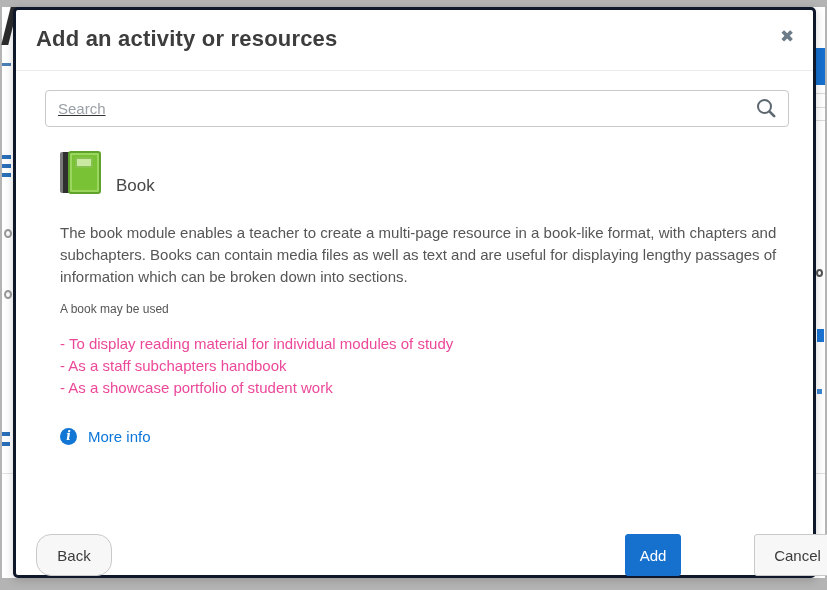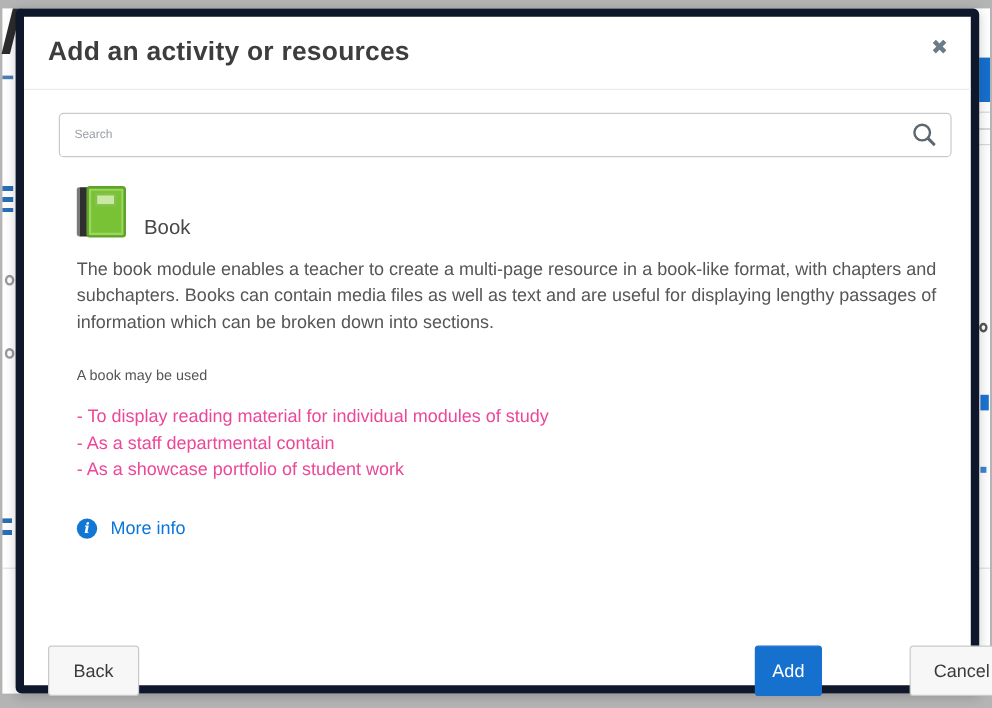--- a/index.html
+++ b/index.html
@@ -32,21 +32,21 @@
   .frag-dark-c { right:2px; top:262px; width:7px; height:8px; border:2px solid #555; border-radius:50%; }
   .frag-blue-bit1 { right:1px; top:322px; width:7px; height:13px; background:#1b74d2; }
   .frag-blue-bit2 { right:3px; top:382px; width:5px; height:5px; background:#3d86cf; }
   .frag-hline-r { right:0; top:466px; width:11px; height:1px; background:#e0e0e0; }
   .frag-blue-dot { right:3px; top:547px; width:4px; height:4px; background:#3d86cf; }
 
   
   .modal {
     position:absolute; left:13px; top:7px; width:803px; height:571px;
     background:#ffffff;
-    border:7px solid #0f172a;
+    border:3px solid #0f172a;
     border-radius:5px;
     box-shadow:0 2px 10px rgba(0,0,0,.18);
   }
   .modal-header { position:absolute; left:0; top:0; right:0; height:60px; }
   .modal-title {
     position:absolute; left:20px; top:16px;
     font-size:22px; color:#3d3d3d; letter-spacing:.2px;
   }
   .close-btn {
     position:absolute; right:13px; top:13px; width:26px; height:26px;
@@ -55,23 +55,24 @@
     font-family:"DejaVu Sans",sans-serif;
   }
   .header-divider { position:absolute; left:0; top:60px; right:0; height:1px; background:#ececec; }
 
   
   .search-wrap { position:absolute; left:29px; top:80px; width:744px; height:37px; }
   .search-input {
     width:100%; height:100%;
     border:1px solid #c9c9c9; border-radius:4px;
     padding:0 44px 0 12px;
-    font-size:10px; color:#333;
+    font-size:15px; color:#333;
     font-family:"Liberation Sans","DejaVu Sans",sans-serif;
     outline:none;
+    text-decoration:underline;
   }
   .search-input::placeholder { color:#9aa0a6; opacity:1; }
   .search-icon { position:absolute; right:12px; top:7px; width:22px; height:22px; pointer-events:none; }
 
   
   .module-row { position:absolute; left:44px; top:138px; display:flex; align-items:center; }
   .book-icon { position:relative; width:41px; height:43px; }
   .book-spine {
     position:absolute; left:0; top:1px; width:11px; height:41px;
     background:linear-gradient(90deg,#7a7a7a 0 3px,#2f2f2f 3px);
@@ -84,21 +85,21 @@
     box-shadow:inset 0 0 0 2px #9bd65e;
   }
   .book-label {
     position:absolute; left:15px; top:6px; width:18px; height:11px;
     background:#c9e9a2; border:2px solid #84c14d; border-radius:1px;
   }
   .module-name { margin-left:15px; font-size:17px; color:#474747;margin-top:28px; }
 
   
   .module-desc {
-    position:absolute; left:44px; top:200px; width:745px;
+    position:absolute; left:44px; top:212px; width:745px;
     font-size:15px; line-height:22px; color:#565656;
   }
   .usage-intro { position:absolute; left:44px; top:292px; font-size:12px; color:#565656; }
   .usage-list { position:absolute; left:44px; top:323px; font-size:15px; line-height:22px; color:#ec4899; }
 
   
   .more-info {
     position:absolute; left:44px; top:418px;
     display:flex; align-items:center; gap:11px;
     text-decoration:none; cursor:pointer;
@@ -113,21 +114,21 @@
   .more-info-label { font-size:15px; color:#0b76d9; }
 
   
   .btn {
     position:absolute; top:524px; height:42px;
     border-radius:3px; font-size:15px; cursor:pointer;
     font-family:"Liberation Sans","DejaVu Sans",sans-serif;
   }
   .btn-secondary { background:#f7f7f7; border:1px solid #c9c9c9; color:#3b3b3b; }
   .btn-primary { background:#1670ce; border:1px solid #1670ce; color:#ffffff; }
-  .btn-back { left:20px; width:76px; }
+  .btn-back { left:20px; width:76px;border-radius:15px; }
   .btn-add { left:609px; width:56px; }
   .btn-cancel { left:738px; width:87px; }
 </style>
 </head>
 <body>
 
 <div class="page-bg">
   <div class="frag frag-logo"></div>
   <div class="frag frag-blue-dash"></div>
   <div class="frag frag-blue-lines-a"></div>
@@ -168,21 +169,21 @@
     </div>
     <div class="module-name">Book</div>
   </div>
 
   <p class="module-desc">The book module enables a teacher to create a multi-page resource in a book-like format, with chapters and subchapters. Books can contain media files as well as text and are useful for displaying lengthy passages of information which can be broken down into sections.</p>
 
   <p class="usage-intro">A book may be used</p>
 
   <div class="usage-list">
     <div>- To display reading material for individual modules of study</div>
-    <div>- As a staff departmental contain</div>
+    <div>- As a staff subchapters handbook</div>
     <div>- As a showcase portfolio of student work</div>
   </div>
 
   <a class="more-info">
     <span class="info-icon">i</span>
     <span class="more-info-label">More info</span>
   </a>
 
   <button class="btn btn-secondary btn-back">Back</button>
   <button class="btn btn-primary btn-add">Add</button>

